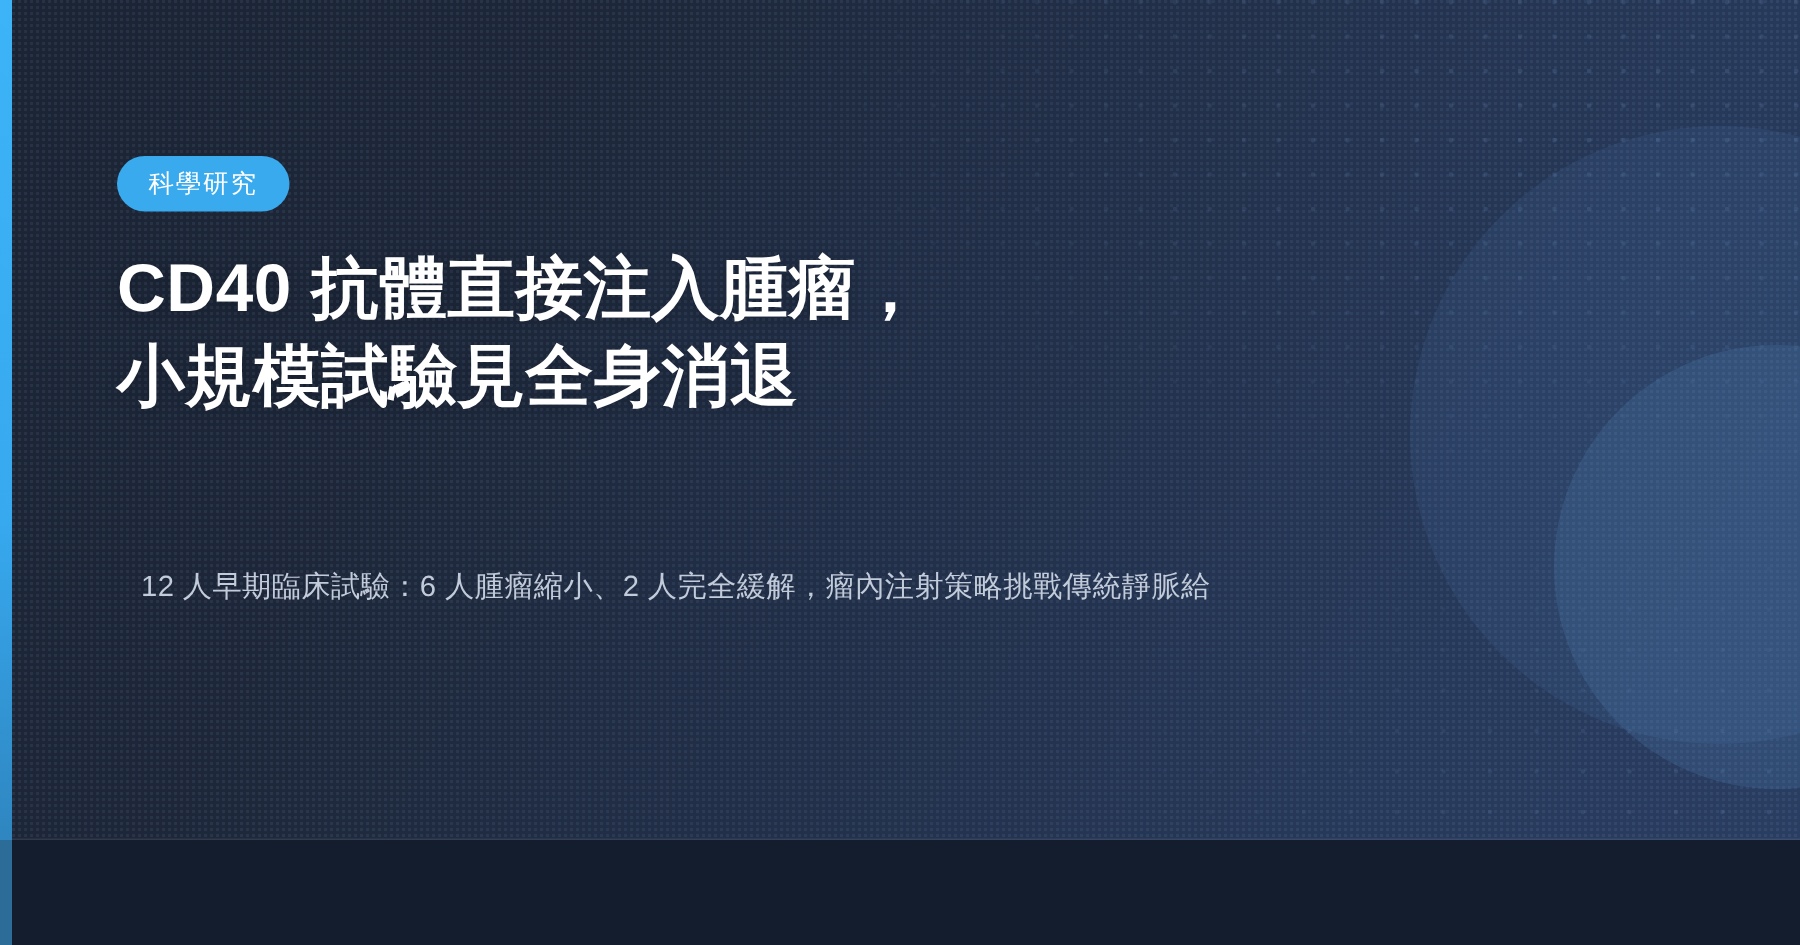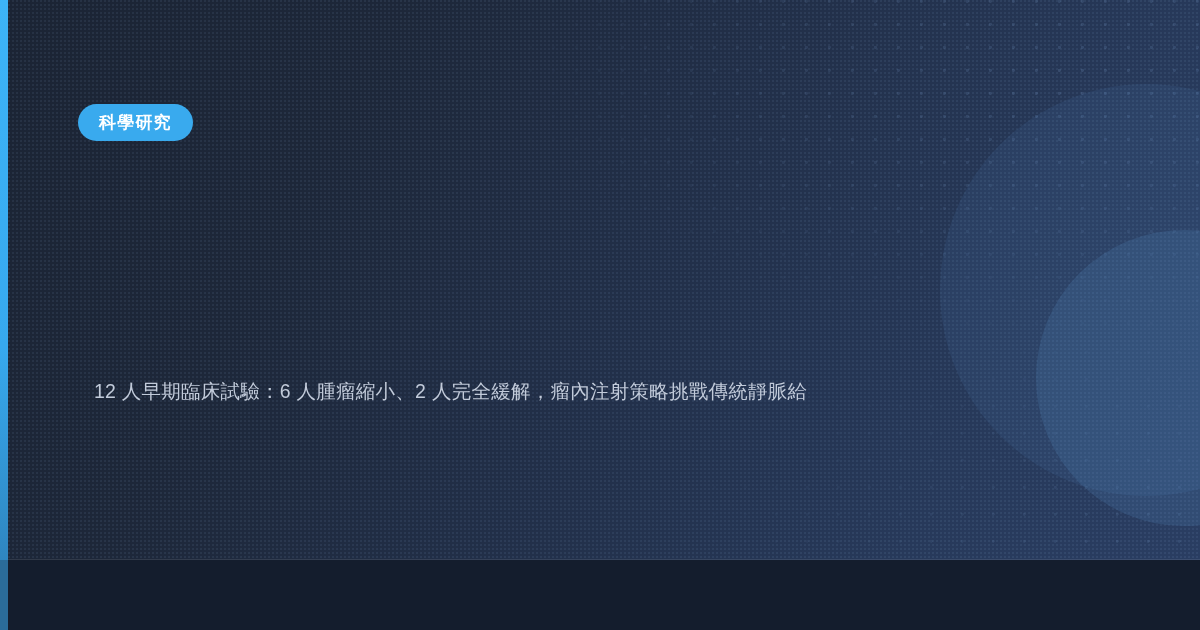--- a/index.html
+++ b/index.html
@@ -115,21 +115,21 @@
     top: 104px;
     display: inline-flex;
     align-items: center;
     justify-content: center;
     height: 37px;
     padding: 0 21px;
     border-radius: 19px;
     background: #39aaee;
     color: #ffffff;
     font-size: 17px;
-    font-weight: bold;
+    font-weight: normal;
     letter-spacing: 1.2px;
     white-space: nowrap;
   }
 
   .title {
     position: absolute;
     left: 78px;
     top: 163px;
     width: 820px;
     margin: 0;
@@ -201,20 +201,22 @@
   <div class="circle-small"></div>
 
   <div class="accent-rail"></div>
   <div class="accent-rail-foot"></div>
 
   <div class="content">
 
     <span class="badge">科學研究</span>
 
     <h1 class="title">
+      <span class="line">CD40 抗體直接注入腫瘤，</span>
+      <span class="line">小規模試驗見全身消退</span>
     </h1>
 
     <p class="subtitle">12 人早期臨床試驗：6 人腫瘤縮小、2 人完全緩解，瘤內注射策略挑戰傳統靜脈給</p>
   </div>
 
   <div class="footer"></div>
   <div class="footer-divider"></div>
   <div class="footer-inner" style="position:absolute; left:0; right:0; top:560px;">
     
     

